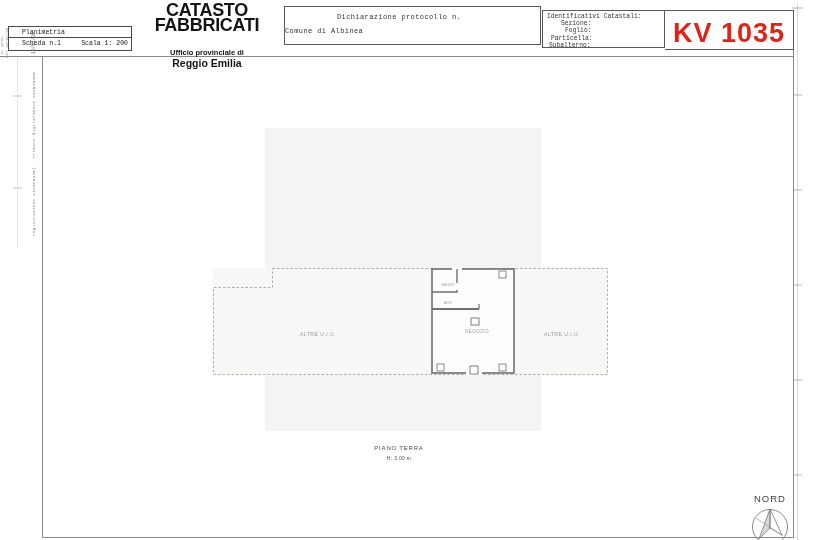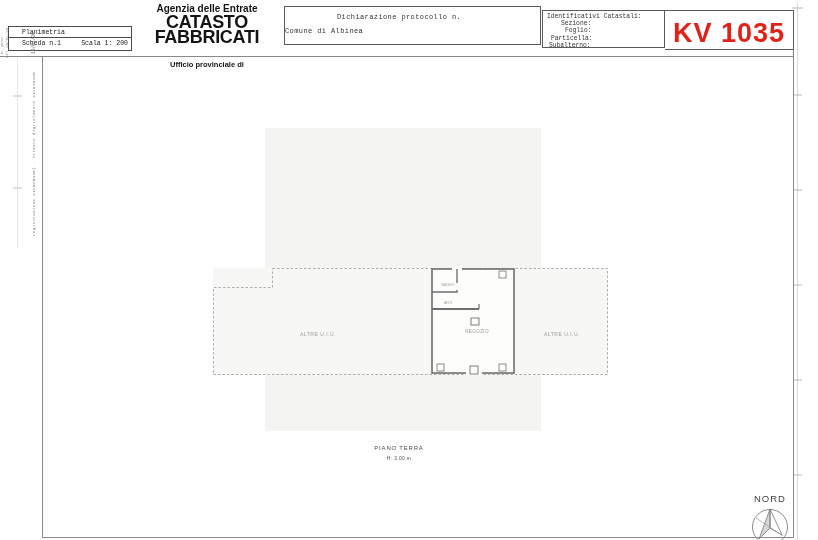--- a/index.html
+++ b/index.html
@@ -124,23 +124,23 @@
   <div class="info-row1">
     <span>Planimetria</span>
   </div>
   <div class="info-row2">
     <span>Scheda n.1</span>
     <span>Scala 1: 200</span>
   </div>
 </div>
 
 <div class="abs agency">
-  <div class="a1">Agenzia delle Entrate</div>
   <div class="a2">CATASTO FABBRICATI</div>
   <div class="a3">Ufficio provinciale di</div>
+  <div class="a4">Reggio Emilia</div>
 </div>
 
 <div class="abs decl-box">
   <span class="d1">Dichiarazione protocollo n.</span>
   <span class="d2">Comune di Albinea</span>
 </div>
 
 <div class="abs cad-box">
   <div class="c0">Identificativi Catastali:</div>
   <div class="c1">Sezione:</div>

